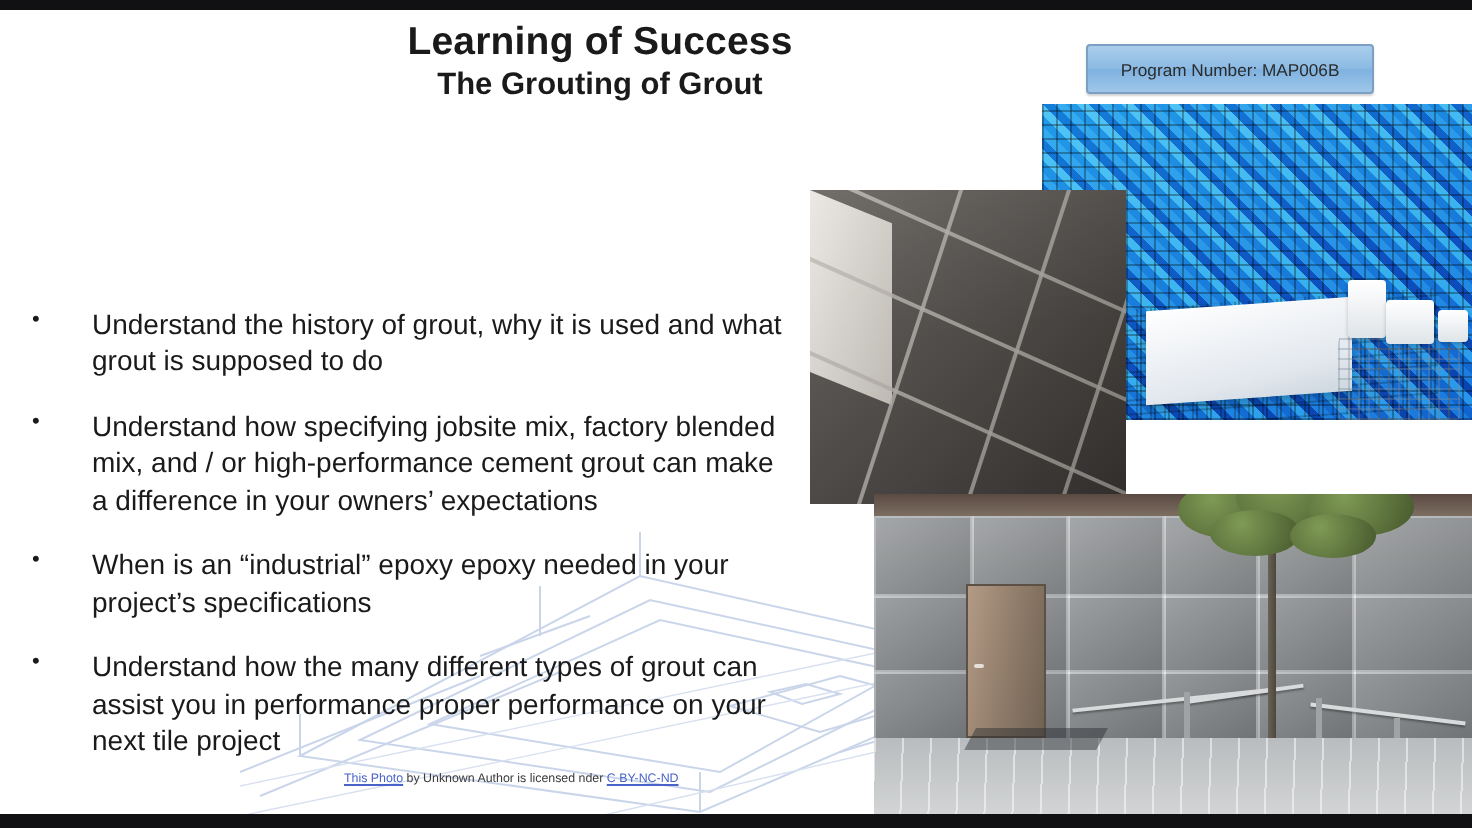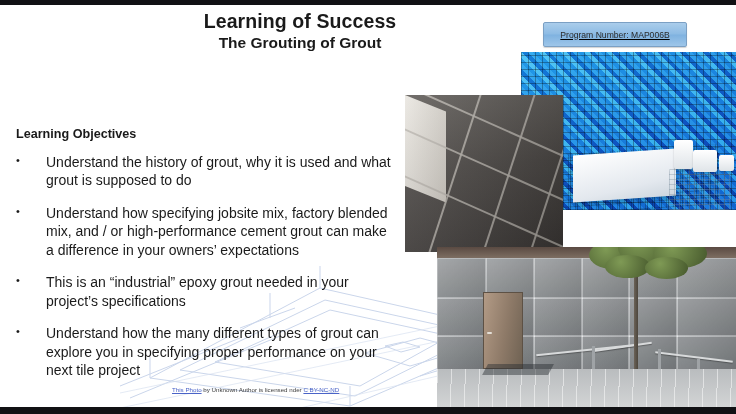--- a/index.html
+++ b/index.html
@@ -21,21 +21,21 @@
   #title-block{position:absolute;left:120px;top:10px;width:360px;text-align:center;z-index:10;}
   #title-main{font-size:19.5px;font-weight:bold;color:#1a1a1a;letter-spacing:.1px;line-height:1.18;}
   #title-sub1{font-size:15.5px;font-weight:bold;color:#1a1a1a;line-height:1.3;margin-top:1px;}
   #title-sub2{font-size:15.5px;font-weight:bold;color:#1a1a1a;line-height:1.3;}
 
   
   #program-badge{position:absolute;left:543px;top:22px;width:142px;height:23px;
       background:linear-gradient(180deg,#aacdeb 0%,#8dbbe4 48%,#7fb2e0 52%,#9ec6e9 100%);
       border:1px solid #7ba0c4;border-radius:2px;z-index:30;
       display:flex;align-items:center;justify-content:center;
-      box-shadow:0 1px 1px rgba(0,0,0,.18);text-decoration:underline;}
+      box-shadow:0 1px 1px rgba(0,0,0,.18);}
   #program-badge span{font-size:8.6px;color:#2b2b2b;white-space:nowrap;}
 
   
   #intro{position:absolute;left:16px;top:97px;font-size:12.6px;color:#1a1a1a;z-index:12;}
   #objectives-heading{position:absolute;left:16px;top:127px;font-size:12.6px;
         font-weight:bold;color:#1a1a1a;z-index:12;}
   #bullets{position:absolute;left:16px;top:153px;width:378px;z-index:12;}
   .bullet{display:flex;margin-bottom:14px;}
   .bullet .dot{width:30px;flex:0 0 30px;font-size:11px;color:#1a1a1a;line-height:1.32;}
   .bullet .btext{font-size:14px;color:#1a1a1a;line-height:1.32;}
@@ -145,38 +145,37 @@
 
   <div id="title-block">
     <div id="title-main">Learning of Success</div>
     <div id="title-sub2">The Grouting of Grout</div>
   </div>
 
   <div id="program-badge">
     <span>Program Number: MAP006B</span>
   </div>
 
-  <div id="objectives-heading">Learning Objectives</div>
 
   <div id="bullets">
     <div class="bullet">
       <div class="dot">•</div>
       <div class="btext">Understand the history of grout, why it is used and what grout is supposed to do</div>
     </div>
     <div class="bullet">
       <div class="dot">•</div>
       <div class="btext">Understand how specifying jobsite mix, factory blended mix, and / or high-performance cement grout can make a  difference in your owners’ expectations</div>
     </div>
     <div class="bullet">
       <div class="dot">•</div>
-      <div class="btext">This is an “industrial” epoxy grout needed in your project’s specifications</div>
-    </div>
-    <div class="bullet">
-      <div class="dot">•</div>
-      <div class="btext">Understand how the many different types of grout can explore you in specifying proper performance on your next tile project</div>
+      <div class="btext">When is an “industrial” epoxy epoxy needed in your project’s specifications</div>
+    </div>
+    <div class="bullet">
+      <div class="dot">•</div>
+      <div class="btext">Understand how the many different types of grout can assist you in performance proper performance on your next tile project</div>
     </div>
   </div>
 
   <div id="credit">
     <a href="#">This Photo</a><span> by Unknown Author is licensed nder </span><a href="#">C BY-NC-ND</a>
   </div>
 
   <div class="photo" id="photo-mosaic">
     <div class="mosaic"></div>
     <div class="ledge"></div>

